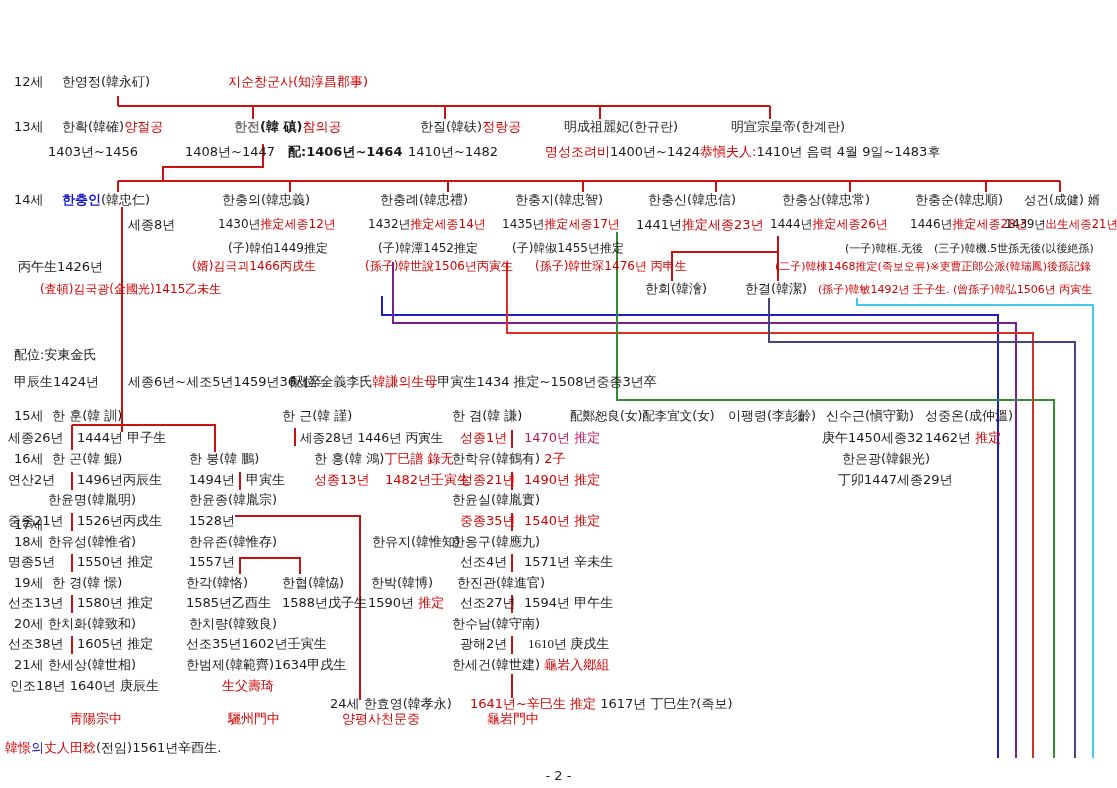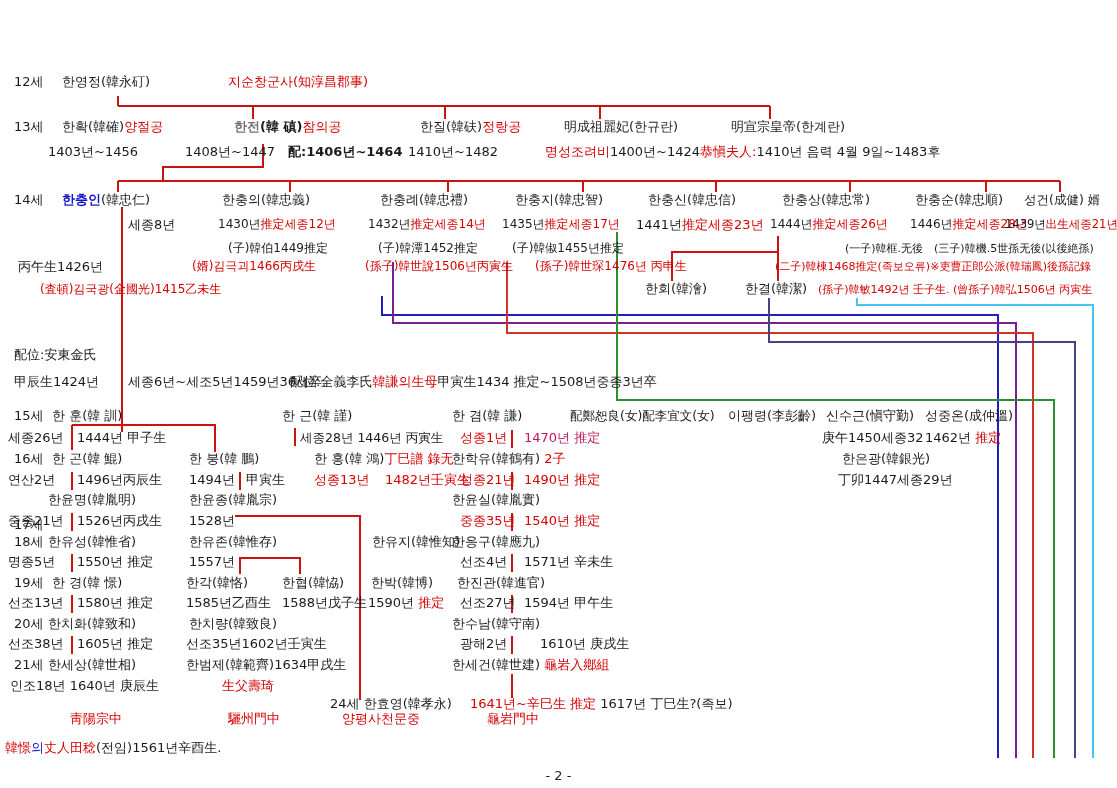--- a/index.html
+++ b/index.html
@@ -175,21 +175,21 @@
       <div class="lbl" style="left: 460px; top: 595px;"><span style="color: rgb(26, 26, 26);">선조27년</span></div>
       <div class="lbl" style="left: 524px; top: 595px;"><span style="color: rgb(26, 26, 26);">1594년 甲午生</span></div>
       <div class="lbl" style="left: 14px; top: 616px;"><span style="color: rgb(26, 26, 26);">20세</span></div>
       <div class="lbl" style="left: 48px; top: 616px;"><span style="color: rgb(26, 26, 26);">한치화(韓致和)</span></div>
       <div class="lbl" style="left: 189px; top: 616px;"><span style="color: rgb(26, 26, 26);">한치량(韓致良)</span></div>
       <div class="lbl" style="left: 452px; top: 616px;"><span style="color: rgb(26, 26, 26);">한수남(韓守南)</span></div>
       <div class="lbl" style="left: 8px; top: 636px;"><span style="color: rgb(26, 26, 26);">선조38년</span></div>
       <div class="lbl" style="left: 77px; top: 636px;"><span style="color: rgb(26, 26, 26);">1605년 推定</span></div>
       <div class="lbl" style="left: 186px; top: 636px;"><span style="color: rgb(26, 26, 26);">선조35년1602년壬寅生</span></div>
       <div class="lbl" style="left: 460px; top: 636px;"><span style="color: rgb(26, 26, 26);">광해2년</span></div>
-      <div class="lbl" style="left: 540px; top: 636px;"><span style="color: rgb(26, 26, 26);">1610년 庚戌生</span></div>
+      <div class="lbl" style="left: 528px; top: 636px; font-family: Liberation Serif, serif;"><span style="color: rgb(26, 26, 26);">1610년 庚戌生</span></div>
       <div class="lbl" style="left: 14px; top: 657px;"><span style="color: rgb(26, 26, 26);">21세</span></div>
       <div class="lbl" style="left: 48px; top: 657px;"><span style="color: rgb(26, 26, 26);">한세상(韓世相)</span></div>
       <div class="lbl" style="left: 186px; top: 657px;"><span style="color: rgb(26, 26, 26);">한범제(韓範齊)1634甲戌生</span></div>
       <div class="lbl" style="left: 452px; top: 657px;"><span style="color: rgb(26, 26, 26);">한세건(韓世建) </span><span style="color: rgb(212, 0, 0);">龜岩入鄕組</span></div>
       <div class="lbl" style="left: 10px; top: 678px;"><span style="color: rgb(26, 26, 26);">인조18년 1640년 庚辰生</span></div>
       <div class="lbl" style="left: 222px; top: 678px;"><span style="color: rgb(212, 0, 0);">生父壽琦</span></div>
       <div class="lbl" style="left: 330px; top: 696px;"><span style="color: rgb(26, 26, 26);">24세 한효영(韓孝永)</span></div>
       <div class="lbl" style="left: 470px; top: 696px;"><span style="color: rgb(212, 0, 0);">1641년~辛巳生 推定</span><span style="color: rgb(26, 26, 26);"> 1617년 丁巳生?(족보)</span></div>
       <div class="lbl" style="left: 70px; top: 711px;"><span style="color: rgb(212, 0, 0);">靑陽宗中</span></div>
       <div class="lbl" style="left: 228px; top: 711px;"><span style="color: rgb(212, 0, 0);">驪州門中</span></div>

